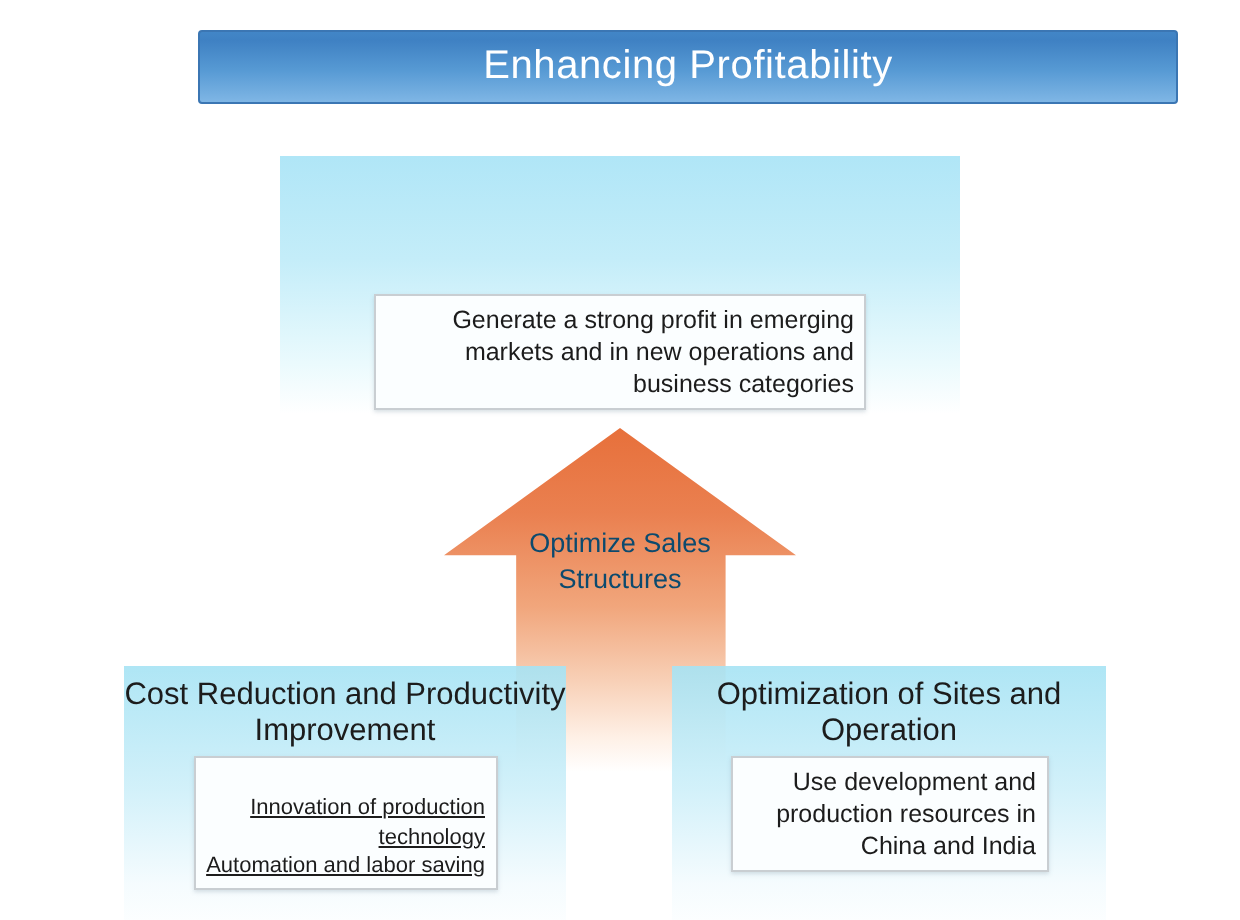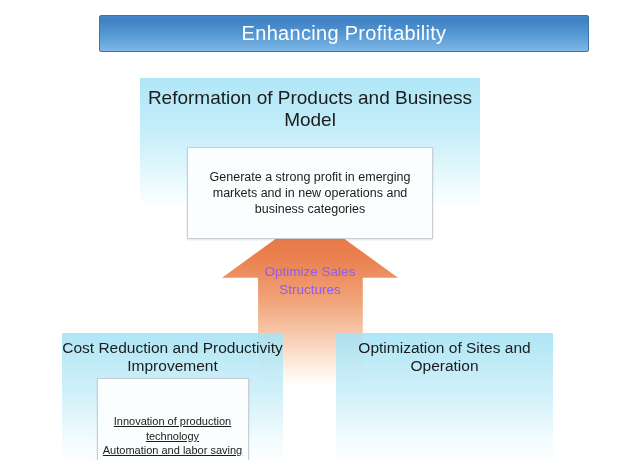--- a/index.html
+++ b/index.html
@@ -78,22 +78,22 @@
 
   
   .detail-box {
     position: absolute;
     left: 50%;
     transform: translateX(-50%);
     box-sizing: border-box;
     background: #fbfeff;
     border: 1px solid #c9ced2;
     box-shadow: 0 1px 2px rgba(110, 135, 150, 0.25);
-    padding: 21px 5px;
-    text-align: center;
+    padding: 4px 5px;
+    text-align: right;
   }
   .top-box .detail-box {
     top: 69px;
     width: 246px;
     font-size: 12.5px;
     line-height: 1.28;
   }
   .bottom-left .detail-box {
     top: 45px;
     width: 152px;
@@ -123,47 +123,49 @@
   }
   .arrow-label {
     position: absolute;
     left: 240px;
     top: 263px;
     width: 140px;
     z-index: 3;
     text-align: center;
     font-size: 13.5px;
     line-height: 1.3;
-    color: #8b5cf6;
+    color: #0c4a6e;
   }
 </style>
 </head>
 <body>
 
 <div id="canvas">
 
   <div class="banner">
     <span class="banner-text">Enhancing Profitability</span>
   </div>
 
   <div class="up-arrow"></div>
   <div class="arrow-label">Optimize Sales Structures</div>
 
   <div class="grad-box top-box">
-    <p class="box-title">Reformation of Products and Business Model</p>
     <div class="detail-box">
       <span>Generate a strong profit in emerging markets and in new operations and business categories</span>
     </div>
   </div>
 
   <div class="grad-box bottom-box bottom-left">
     <p class="box-title">Cost Reduction and Productivity Improvement</p>
     <div class="detail-box">
       <span>Innovation of production technology
 Automation and labor saving</span>
     </div>
   </div>
 
   <div class="grad-box bottom-box bottom-right">
     <p class="box-title">Optimization of Sites and Operation</p>
+    <div class="detail-box">
+      <span>Use development and production resources in China and India</span>
+    </div>
   </div>
 
 </div>
 
 </body></html>

